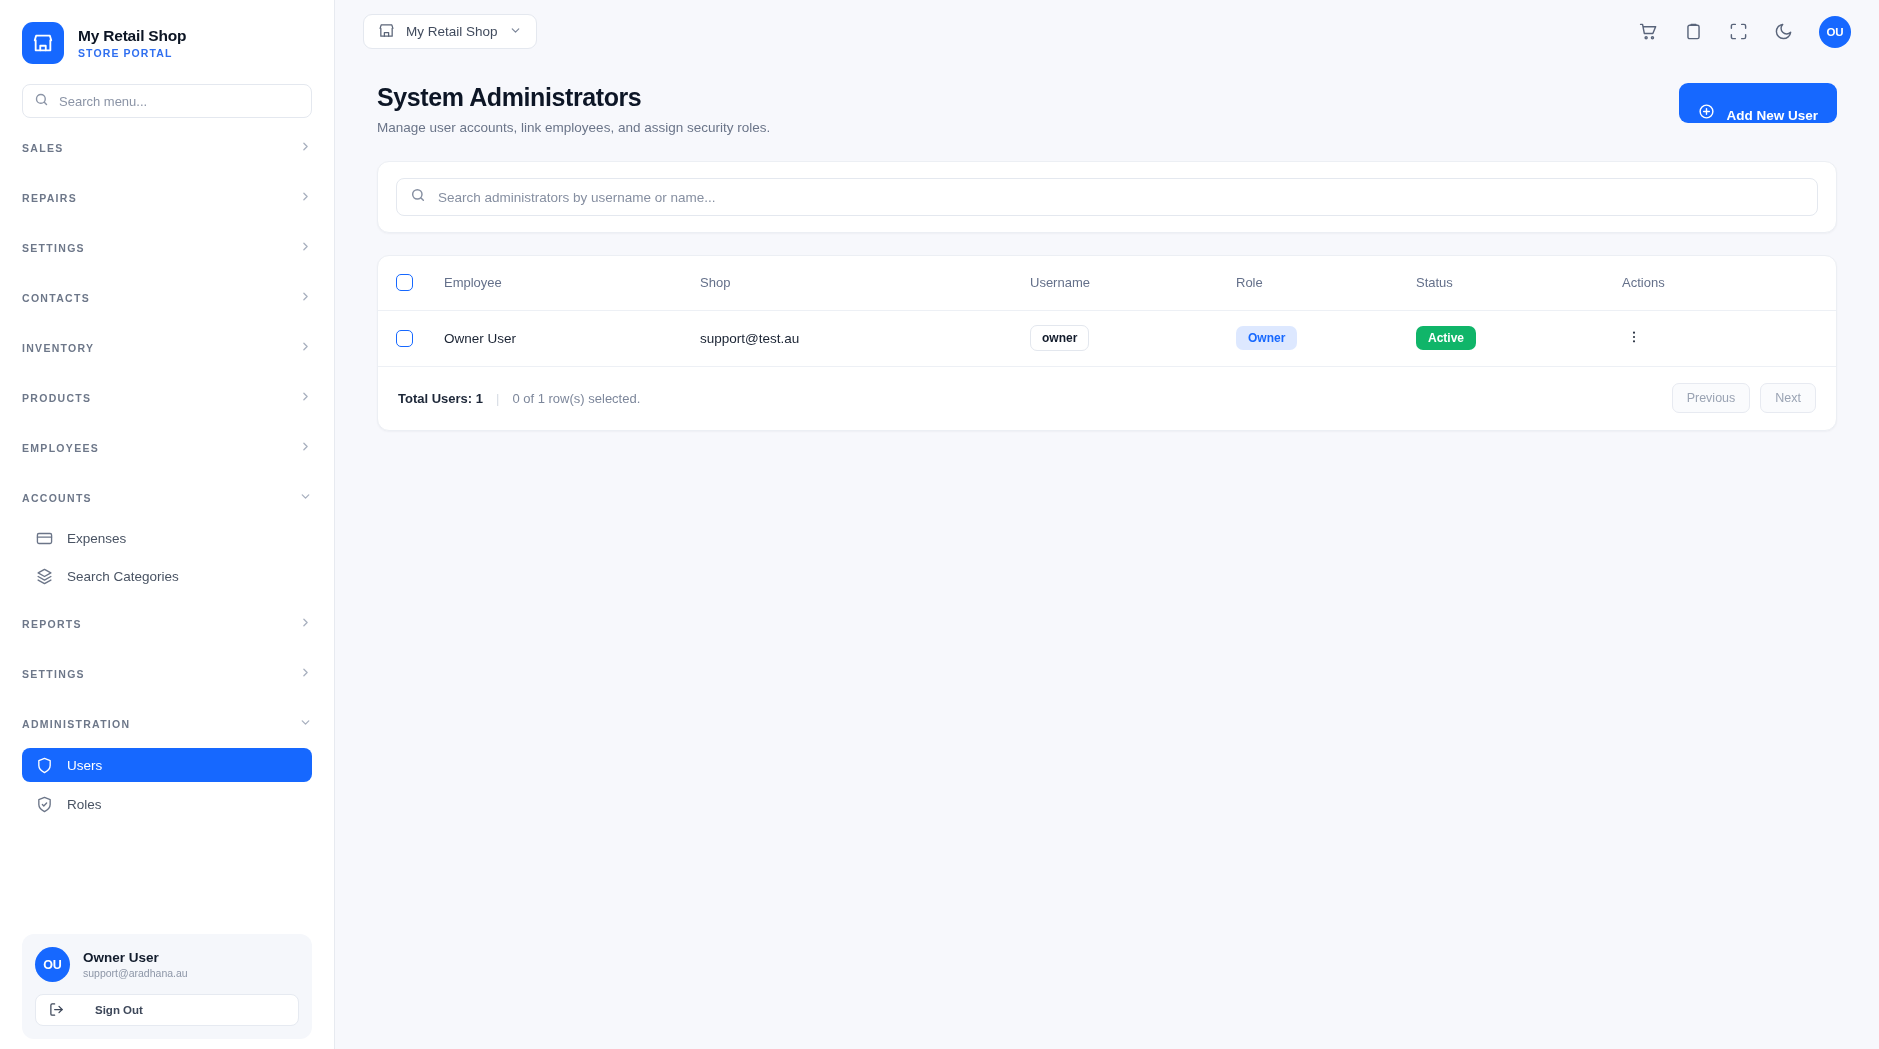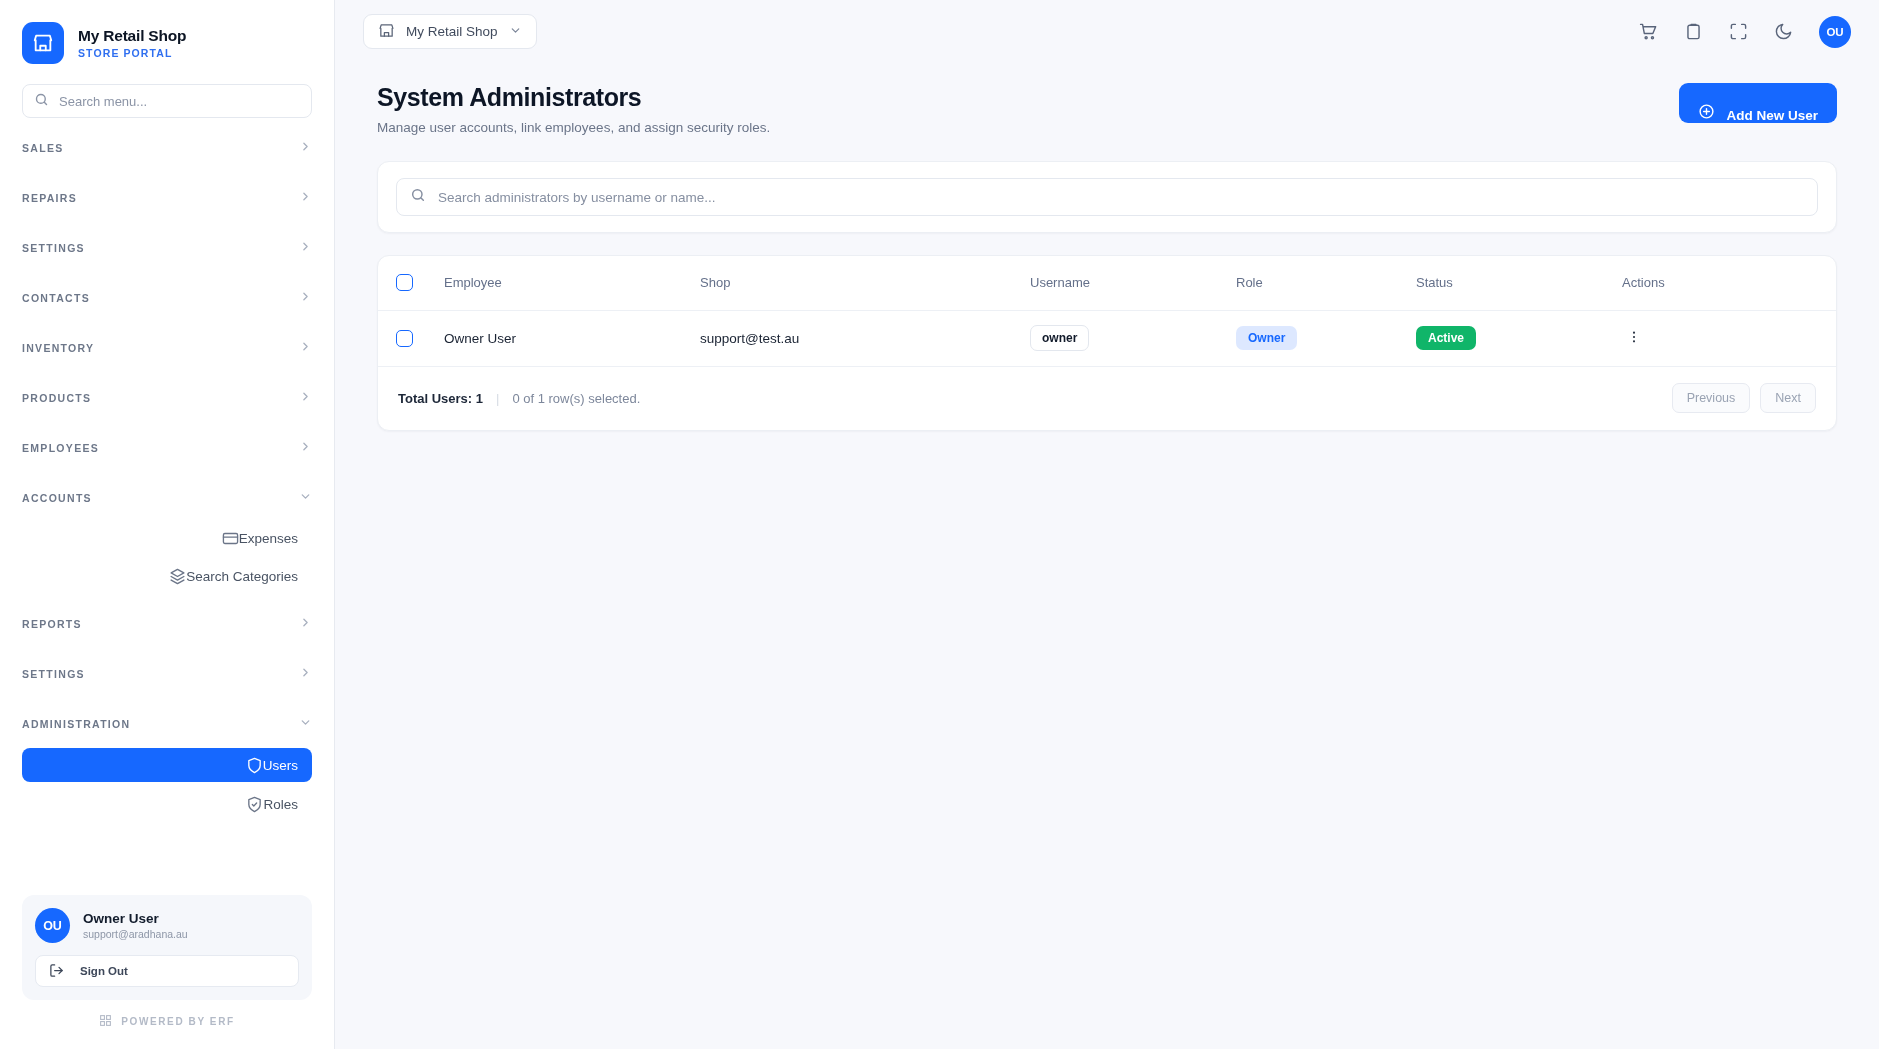--- a/index.html
+++ b/index.html
@@ -44,40 +44,40 @@
   .nav { flex: 1; overflow: hidden; padding: 14px 22px 0 22px; }
   .nav-section {
     display: flex; align-items: center; justify-content: space-between;
     height: 32px; margin-bottom: 18px; cursor: pointer;
   }
   .nav-section-label {
     font-size: 10.5px; font-weight: bold; letter-spacing: 1.3px; color: #6d7789;
   }
   .nav-sub { display: flex; flex-direction: column; gap: 6px; margin: -10px 0 16px 0; }
   .nav-item {
-    display: flex; align-items: center; 
+    display: flex; align-items: center; gap: 14px;
     height: 32px; padding: 0 14px; border-radius: 8px;
-    font-size: 13.5px; color: #495363; cursor: pointer; justify-content: flex-end;
+    font-size: 13.5px; color: #495363; cursor: pointer;
   }
   .nav-item .ico { display: flex; width: 17px; flex: none; color: #6b7588; }
   .nav-item.active { background: #1668ff; color: #ffffff; height: 34px; }
   .nav-item.active .ico { color: #ffffff; }
 
   .sb-footer { padding: 0 22px 10px 22px; }
   .profile-card { background: #f5f7fb; border-radius: 12px; padding: 13px 13px 13px 13px; }
   .profile-top { display: flex; align-items: center; gap: 13px; margin-bottom: 12px; }
   .avatar-sm {
     width: 35px; height: 35px; border-radius: 50%; background: #1668ff;
     color: #fff; font-size: 12.5px; font-weight: bold;
     display: flex; align-items: center; justify-content: center; flex: none;
   }
   .profile-name { font-size: 13.5px; font-weight: bold; color: #121c2c; }
   .profile-mail { font-size: 10.5px; color: #8d96a7; margin-top: 2px; }
   .signout {
-    display: flex; align-items: center; gap: 16px;
+    display: flex; align-items: center; gap: 31px;
     height: 32px; background: #fff; border: 1px solid #e6eaf1; border-radius: 8px;
     padding: 0 13px; font-size: 11.5px; font-weight: bold; color: #3d4759; cursor: pointer;
   }
   .powered {
     display: flex; align-items: center; justify-content: center; gap: 9px;
     padding: 14px 0 10px 0; font-size: 10px; font-weight: bold;
     letter-spacing: 1.6px; color: #b3bac7;
   }
 
   
@@ -361,31 +361,20 @@
         <div class="signout">
           <span>
             <svg width="15" height="15" viewBox="0 0 24 24" fill="none" stroke="#3d4759" stroke-width="2" stroke-linecap="round" stroke-linejoin="round">
               <path d="M9 3H5a2 2 0 0 0-2 2v14a2 2 0 0 0 2 2h4"></path>
                 <path d="M16 17l5-5-5-5"></path>
                 <path d="M21 12H9"></path>
             </svg>
           </span>
           <span>Sign Out</span>
         </div>
-      </div>
-      <div class="powered">
-        <span>
-          <svg width="13" height="13" viewBox="0 0 24 24" fill="none" stroke="#b3bac7" stroke-width="2">
-            <rect x="3" y="3" width="7" height="7"></rect>
-              <rect x="14" y="3" width="7" height="7"></rect>
-            <rect x="3" y="14" width="7" height="7"></rect>
-              <rect x="14" y="14" width="7" height="7"></rect>
-          </svg>
-        </span>
-        <span>POWERED BY ERF</span>
       </div>
     </div>
 
   </aside>
 
   <section class="main">
 
     <div class="topbar">
       <div class="store-select">
         <span>

